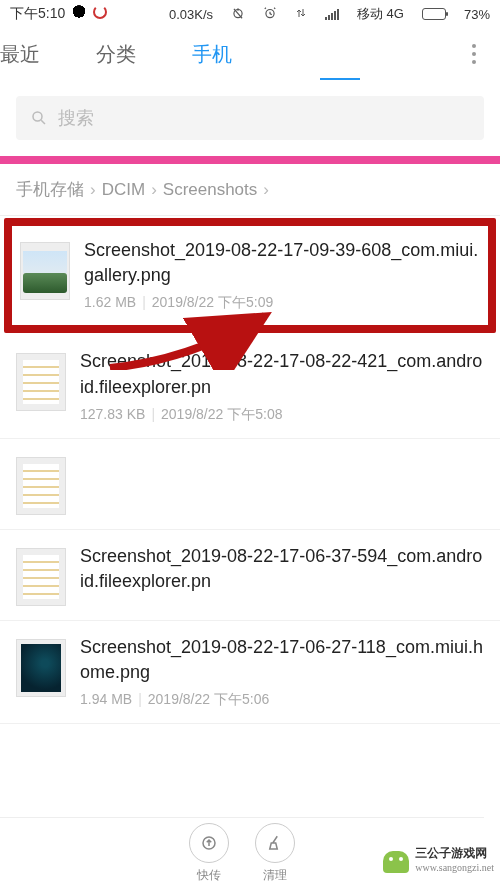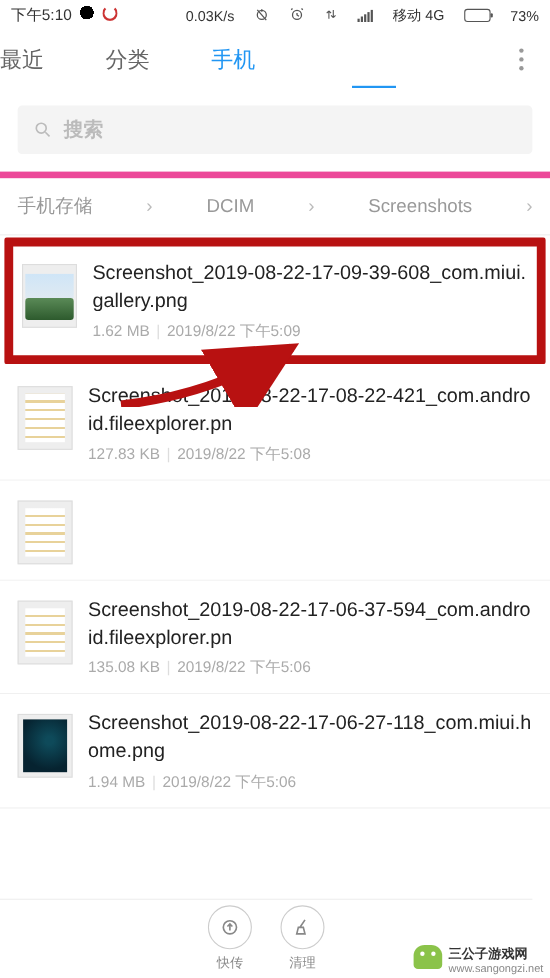--- a/index.html
+++ b/index.html
@@ -17,25 +17,25 @@
   .battery { border: 1.5px solid #555; border-radius: 3px; width: 24px; height: 12px; position: relative; }
   .battery::after { content:""; position:absolute; right:-3px; top:3px; width:2px; height:4px; background:#555; border-radius:1px; }
   .battery .fill { background:#555; height:100%; width:73%; }
   
   .tabs { height: 52px; display: flex; align-items: center; gap: 56px; font-size: 20px; color: #666; position: relative; }
   .tab.active { color: #2196f3; }
   .tab-underline { position: absolute; bottom: 0; width: 40px; height: 2px; background: #2196f3; left: 320px; }
   .more-dots { position: absolute; right: 24px; top: 16px; display: flex; flex-direction: column; gap: 4px; }
   .more-dots i { width: 4px; height: 4px; background: #999; border-radius: 50%; display:block; }
   
-  .search-wrap { padding: 16px 16px 16px; border-bottom: 6px solid #ec4899; font-weight: bold; }
+  .search-wrap { padding: 16px 16px 16px; border-bottom: 8px solid #ec4899; }
   .search { background: #f4f4f4; border-radius: 4px; height: 44px; display: flex; align-items: center; padding: 0 14px; gap: 10px; color: #bbb; font-size: 18px; }
   .search svg { width: 18px; height: 18px; }
   
-  .breadcrumb { padding: 14px 16px; display: flex; align-items: center; gap: 6px; font-size: 17px; color: #999; border-bottom: 1px solid #eee; justify-content: space-between; }
+  .breadcrumb { padding: 14px 16px; display: flex; align-items: center; gap: 6px; font-size: 17px; color: #999; border-bottom: 1px solid #eee; }
   .breadcrumb .chev { color: #bbb; }
   
   .file-list { }
   .file-item { display: flex; gap: 14px; padding: 14px 16px; border-bottom: 1px solid #f0f0f0; align-items: flex-start; background:#fff; }
   .file-item.highlighted { outline: 8px solid #b81111; outline-offset: -8px; margin: 2px 4px; padding-top: 20px; padding-bottom: 20px; border-radius: 2px; justify-content: space-between; }
   .thumb { width: 50px; height: 58px; background: #eee; border: 1px solid #ddd; flex-shrink: 0; position: relative; overflow:hidden; margin-top:4px; }
   .thumb.landscape::after { content:""; position:absolute; bottom:6px; left:2px; right:2px; height:20px; background: linear-gradient(#5a8a57,#2d5a2d); border-radius:3px; }
   .thumb.landscape::before { content:""; position:absolute; top:8px; left:2px; right:2px; height:22px; background: linear-gradient(#cfe5f7,#dfeaf2); }
   .thumb.filelist::before { content:""; position:absolute; top:6px; left:6px; right:6px; bottom:6px; background: repeating-linear-gradient(#fff,#fff 6px,#e8d29a 6px,#e8d29a 8px); }
   .thumb.dark::before { content:""; position:absolute; inset:4px; background: radial-gradient(circle at 60% 40%, #0e4a5a 10%, #062330 70%); }
@@ -44,21 +44,21 @@
   .file-meta { margin-top: 6px; font-size: 14px; color: #aaa; }
   .file-meta .sep { margin: 0 6px; color: #ddd; }
   
   .arrow { position: absolute; left: 100px; top: 310px; width: 180px; height: 60px; pointer-events: none; }
   
   .bottom-bar { position: absolute; bottom: 0; left: 0; right: 16px; height: 72px; background: rgba(255,255,255,0.96); border-top: 1px solid #eee; display: flex; align-items: center; justify-content: center; gap: 26px; }
   .bb-btn { display: flex; flex-direction: column; align-items: center; gap: 4px; color: #888; font-size: 12px; }
   .bb-circle { width: 40px; height: 40px; border: 1px solid #ccc; border-radius: 50%; display: flex; align-items: center; justify-content: center; }
   .bb-circle svg { width: 18px; height: 18px; }
   
-  .watermark { position: absolute; right: 6px; bottom: 2px; display: flex; align-items: flex-start; gap: 6px; font-size: 12px; color: #555; }
+  .watermark { position: absolute; right: 6px; bottom: 16px; display: flex; align-items: flex-end; gap: 6px; font-size: 12px; color: #555; font-family: Liberation Serif, serif; }
   .wm-droid { width: 26px; height: 22px; background:#8bc34a; border-radius: 10px 10px 4px 4px; position:relative; }
   .wm-droid::before, .wm-droid::after { content:""; position:absolute; top:6px; width:4px; height:4px; background:#fff; border-radius:50%; }
   .wm-droid::before{left:6px}.wm-droid::after{right:6px}
 </style>
 </head>
 <body>
 
 <div class="status-bar">
   <div class="status-left">
     <span>下午5:10</span>
@@ -154,23 +154,20 @@
   </div>
 
   <div class="file-item">
     <div class="thumb filelist"></div>
   </div>
 
   <div class="file-item">
     <div class="thumb filelist"></div>
     <div class="file-text">
       <div class="file-name">Screenshot_2019-08-22-17-06-37-594_com.android.fileexplorer.pn</div>
-      <div class="file-meta">
-        <span>135.08 KB</span><span class="sep">|</span><span>2019/8/22 下午5:06</span>
-      </div>
     </div>
   </div>
 
   <div class="file-item">
     <div class="thumb dark"></div>
     <div class="file-text">
       <div class="file-name">Screenshot_2019-08-22-17-06-27-118_com.miui.home.png</div>
       <div class="file-meta">
         <span>1.94 MB</span><span class="sep">|</span><span>2019/8/22 下午5:06</span>
       </div>

